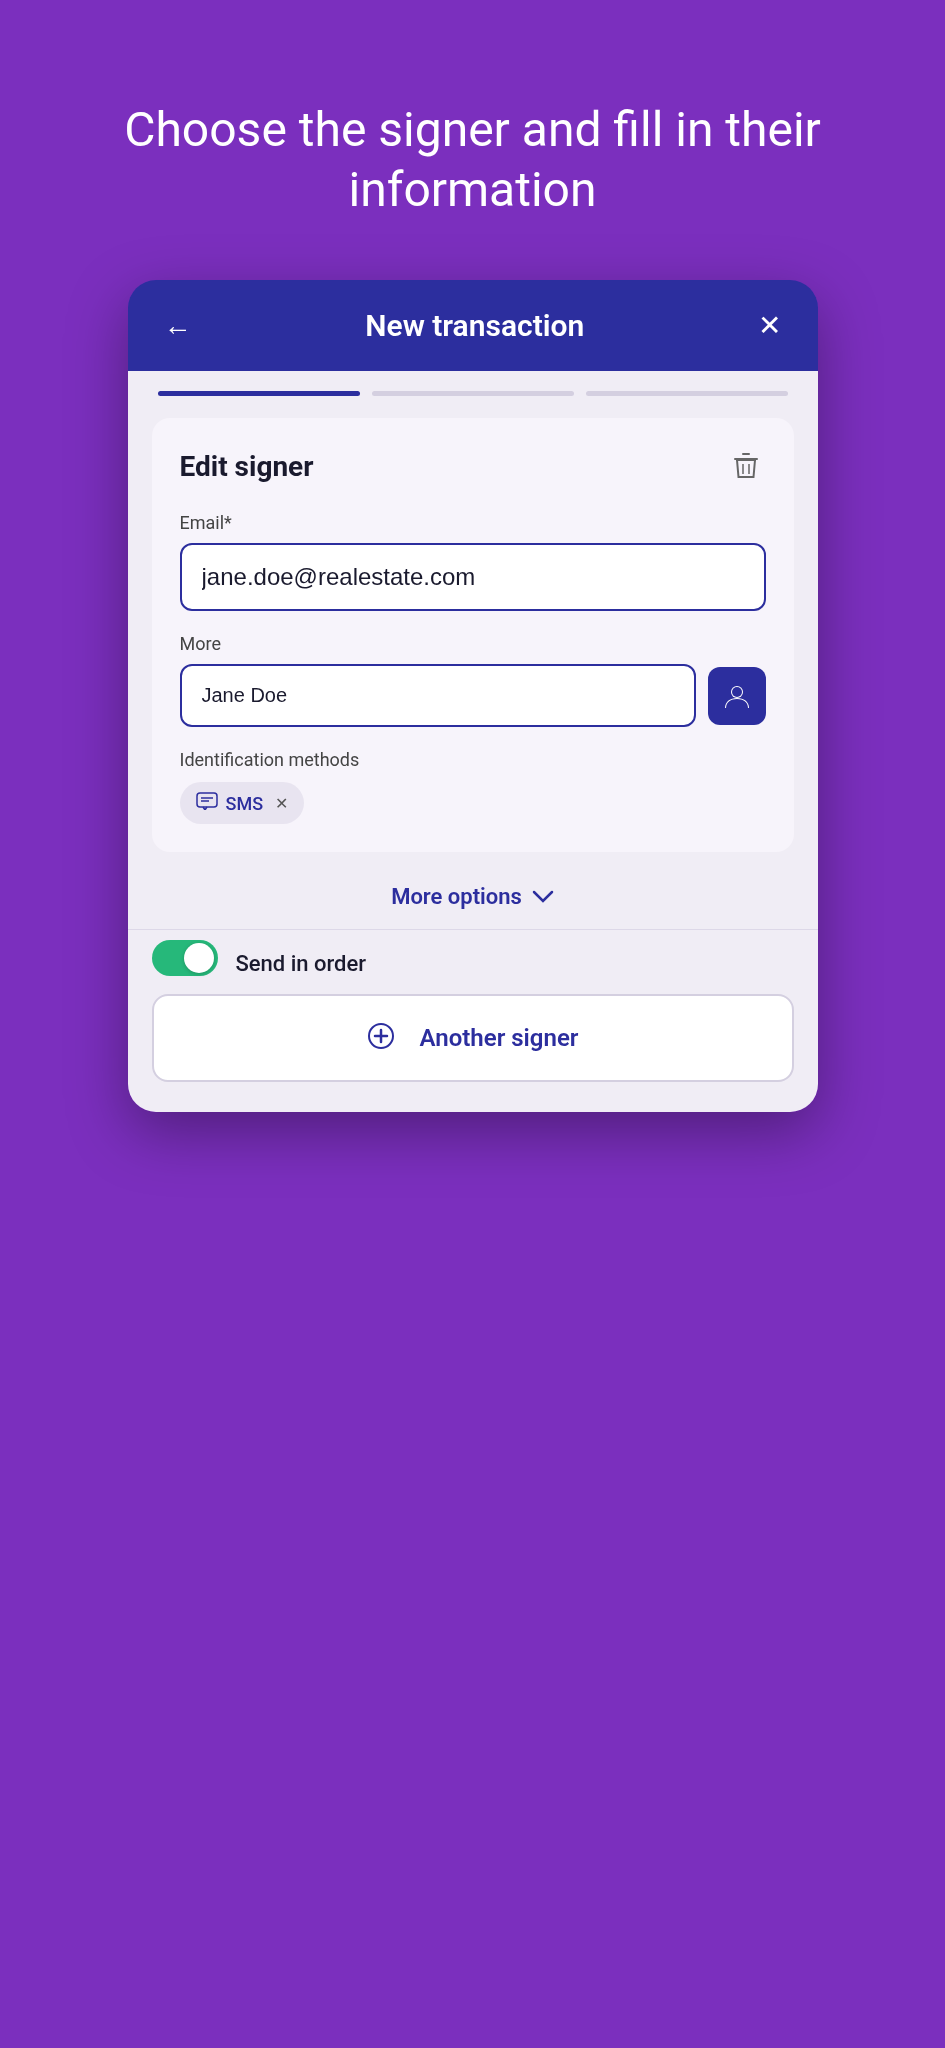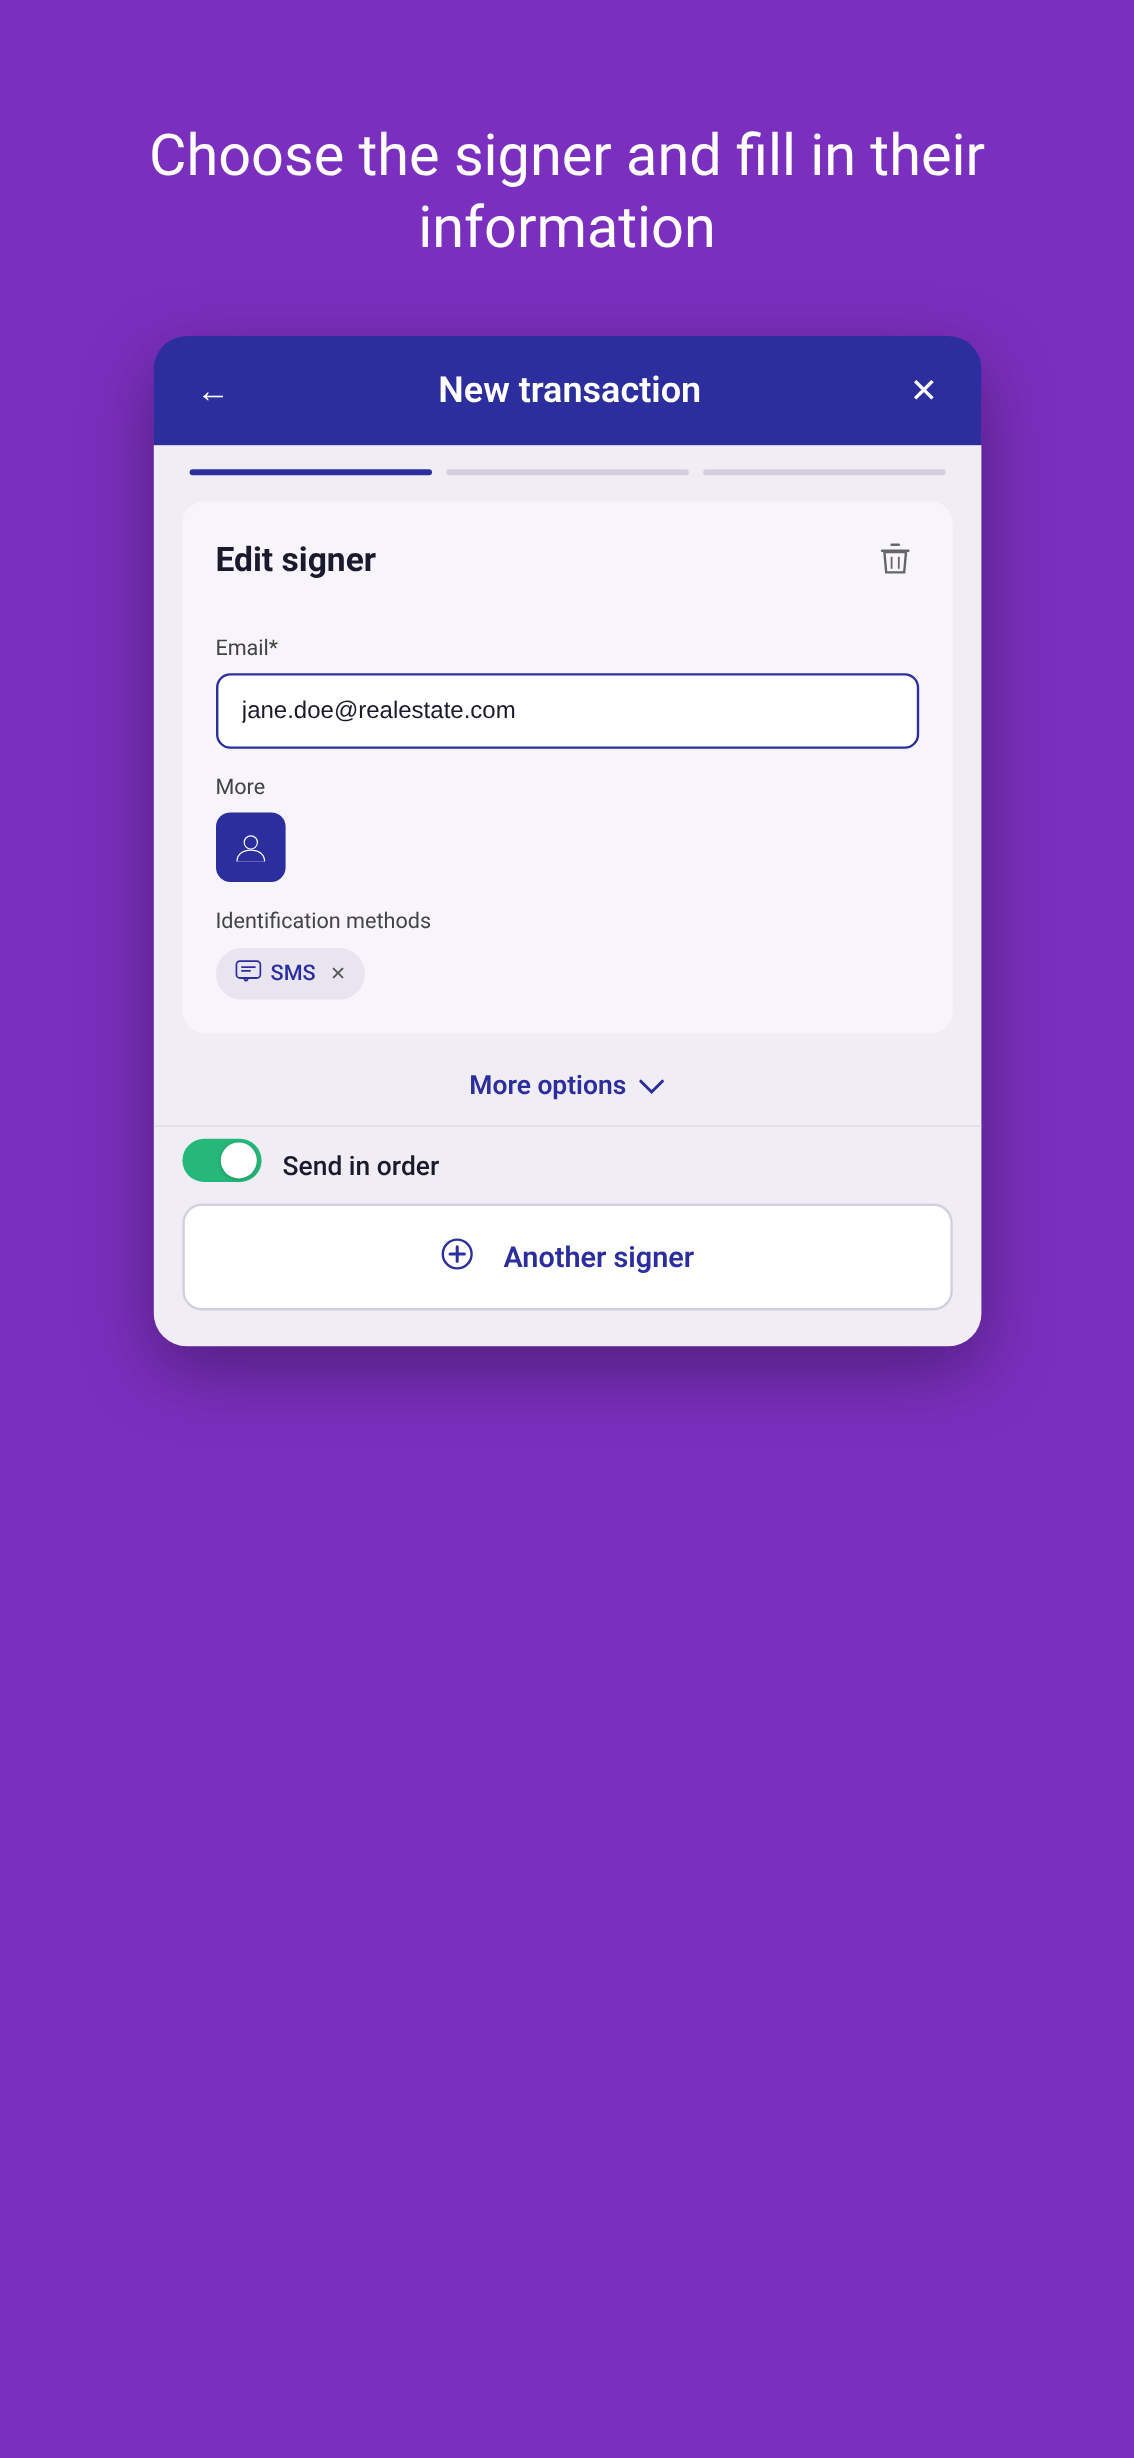--- a/index.html
+++ b/index.html
@@ -81,21 +81,21 @@
       background: #f7f4fb;
       margin: 22px 24px 0 24px;
       border-radius: 18px;
       padding: 28px 28px 28px 28px;
     }
 
     .edit-signer-header {
       display: flex;
       align-items: center;
       justify-content: space-between;
-      margin-bottom: 44px;
+      margin-bottom: 26px;
       text-align: center;
     }
 
     .edit-signer-title {
       font-size: 28px;
       font-weight: 700;
       color: #1a1a2e;
     }
 
     .trash-icon {
@@ -112,21 +112,21 @@
       font-size: 18px;
       color: #444;
       margin-bottom: 10px;
     }
 
     .text-input {
       width: 100%;
       border: 2px solid #2c2e9e;
       border-radius: 12px;
       padding: 18px 20px;
-      font-size: 20px;
+      font-size: 24px;
       color: #1a1a2e;
       background: #ffffff;
       outline: none;
       margin-bottom: 22px;
     }
 
     .name-row {
       display: flex;
       gap: 12px;
       align-items: center;
@@ -311,20 +311,21 @@
         </div>
       </div>
 
       
       <div class="field-label">Email*</div>
       <input type="email" class="text-input" value="jane.doe@realestate.com" style="">
 
       
       <div class="field-label">More</div>
       <div class="name-row">
+        <input type="text" class="name-input" value="Jane Doe" style="">
         <div class="avatar-button">
           <svg width="28" height="28" viewBox="0 0 28 28" fill="white" xmlns="http://www.w3.org/2000/svg">
             <circle cx="14" cy="10" r="6" fill="white"></circle>
             <path d="M2 26c0-6.627 5.373-10 12-10s12 3.373 12 10" fill="white"></path>
             <circle cx="14" cy="10" r="5" fill="#2c2e9e"></circle>
             <path d="M3 26c0-6 4.925-9 11-9s11 3 11 9" fill="#2c2e9e"></path>
           </svg>
         </div>
       </div>
 

